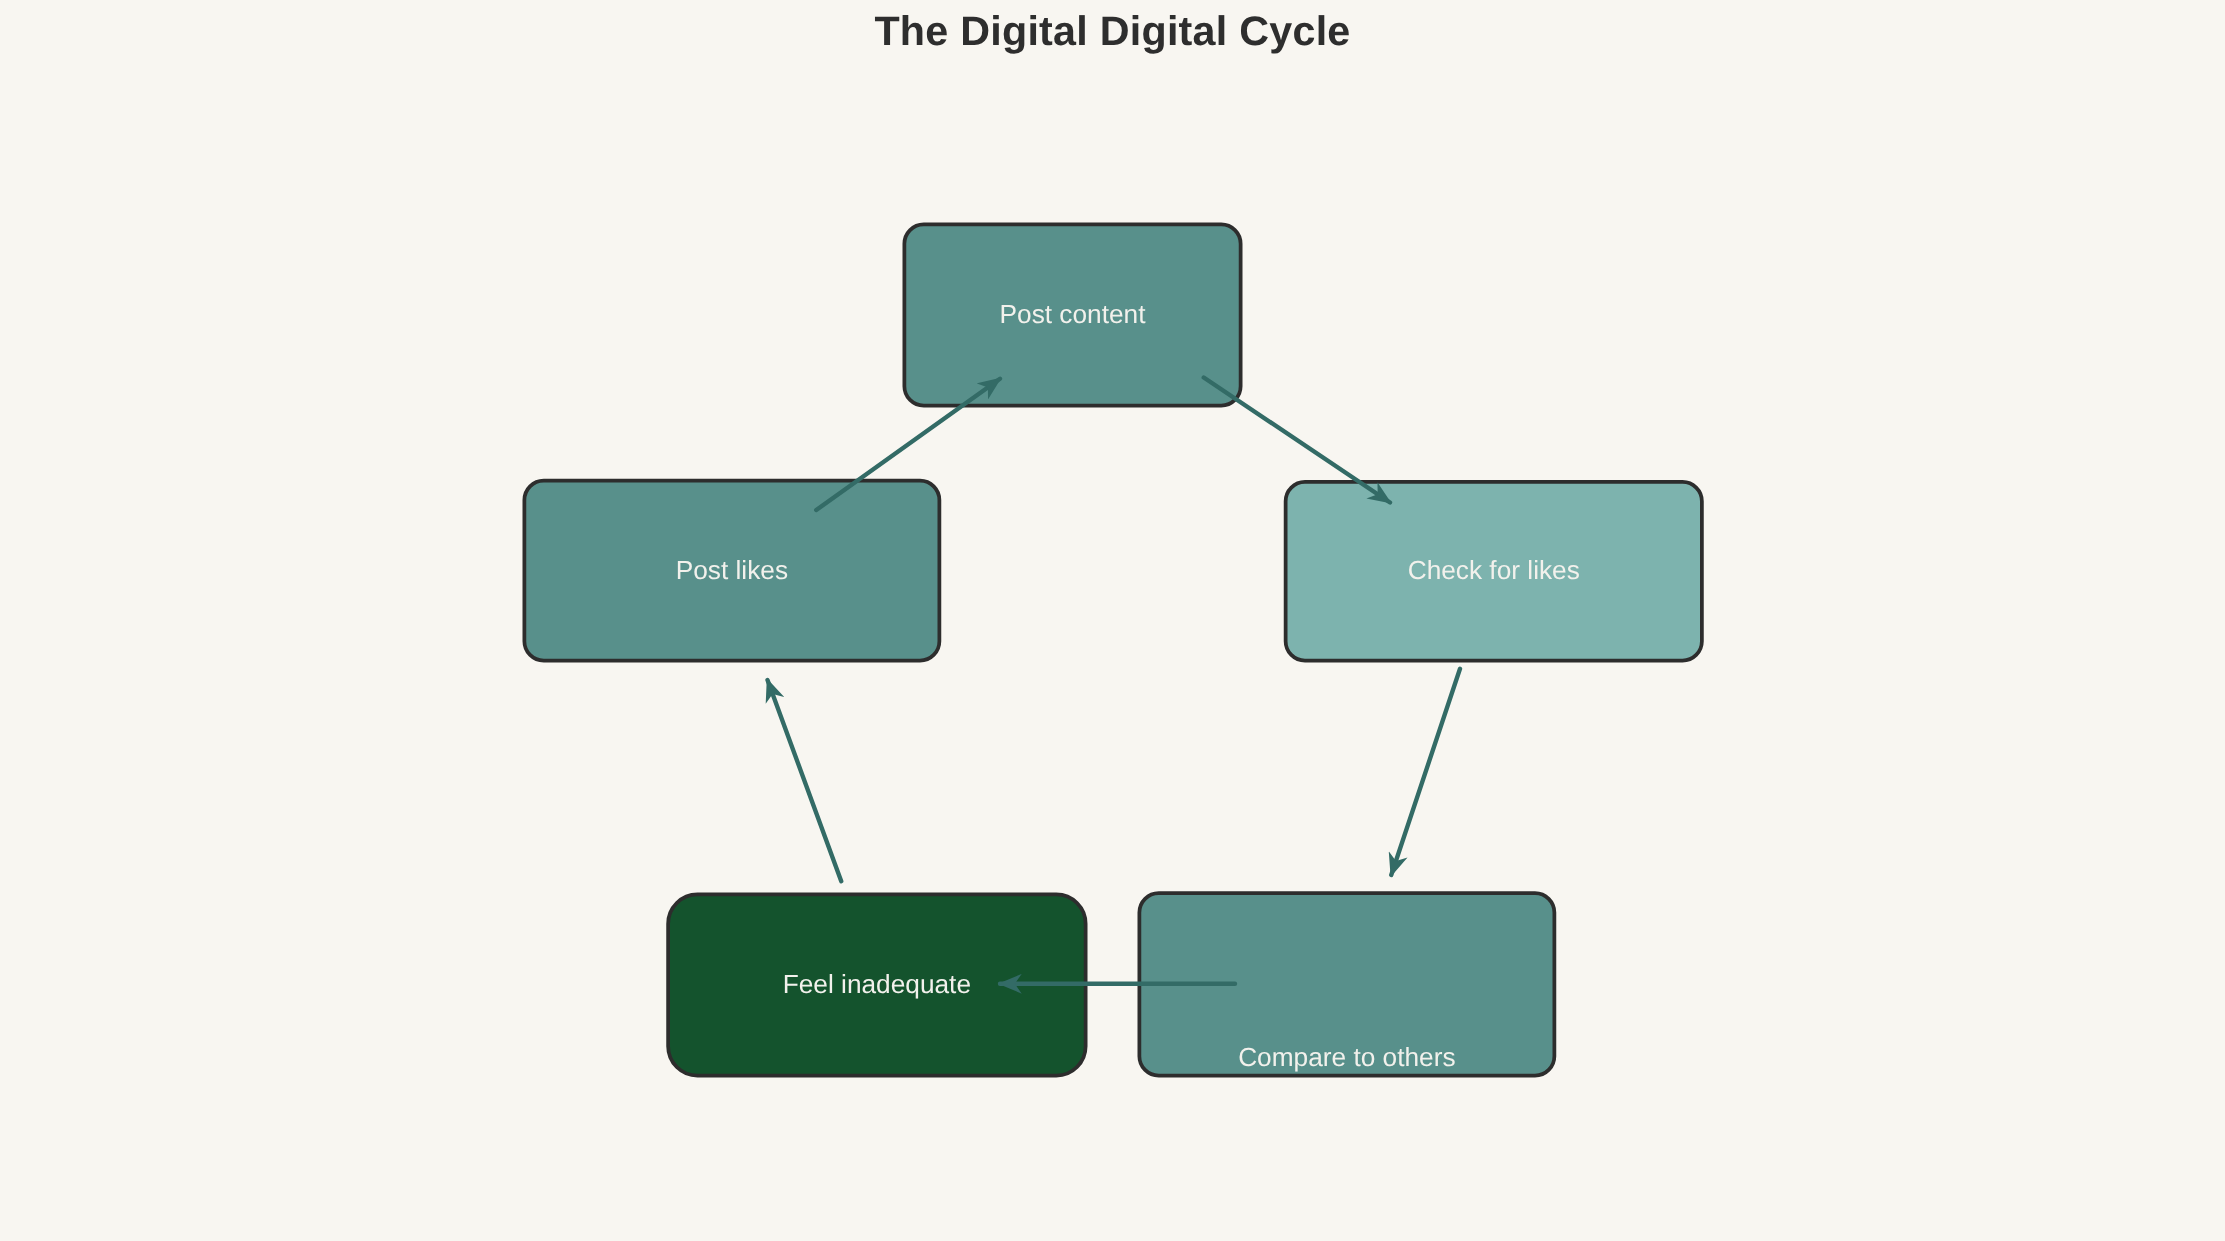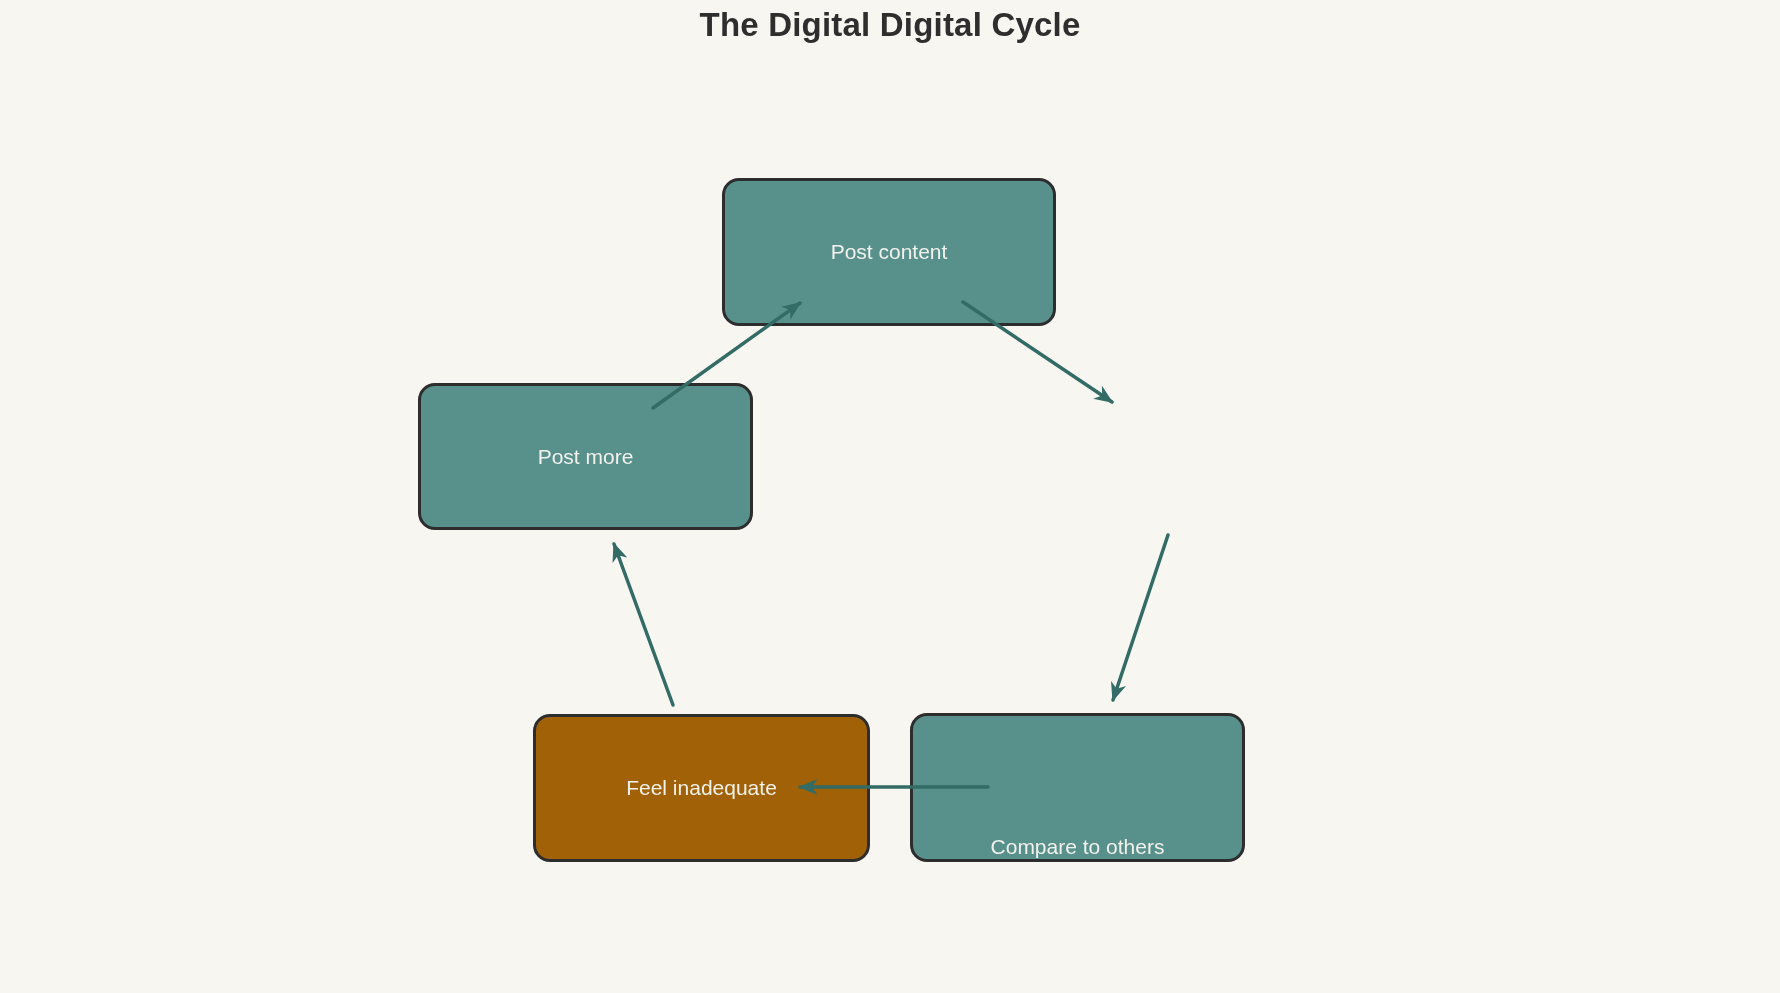--- a/index.html
+++ b/index.html
@@ -31,21 +31,21 @@
     box-sizing: border-box;
     border: 3px solid #2d2d2d;
     border-radius: 17px;
     display: flex;
     align-items: center;
     justify-content: center;
     color: #f2f1ec;
     font-size: 21px;
     z-index: 1;
   }
-  #node-post-content    { left: 722px;  top: 178px; width: 334px; height: 148px; }
+  #node-post-content    { left: 722px;  top: 178px; width: 272px; height: 148px; }
   #node-post-more       { left: 418px;  top: 383px; width: 335px; height: 147px; }
   #node-check-for-likes { left: 1027px; top: 384px; width: 336px; height: 146px; }
   #node-feel-inadequate { left: 533px;  top: 714px; width: 337px; height: 148px; }
   #node-compare-others  { left: 910px;  top: 713px; width: 335px; height: 149px; }
   .annotation {
     position: absolute;
     left: 691px;
     top: 534px;
     width: 400px;
     text-align: center;
@@ -67,31 +67,34 @@
 <body>
 
 <div class="canvas">
 
   <div class="diagram-title">The Digital Digital Cycle</div>
 
   <div class="node" id="node-post-content" style="background: rgb(88, 144, 139);">
     <span>Post content</span>
   </div>
 
+  <div class="node" id="node-check-for-likes" style="background: rgb(125, 179, 174);">
+    <span>Check for likes</span>
+  </div>
 
   <div class="node" id="node-compare-others" style="background: rgb(88, 144, 139); align-items: flex-end;">
     <span>Compare to others</span>
   </div>
 
-  <div class="node" id="node-feel-inadequate" style="background: #a16207;">
+  <div class="node" id="node-feel-inadequate" style="background: #14532d; border-radius: 25px;">
     <span>Feel inadequate</span>
   </div>
 
   <div class="node" id="node-post-more" style="background: rgb(88, 144, 139);">
-    <span>Post more</span>
+    <span>Post likes</span>
   </div>
 
 
   <svg class="arrows" width="1780" height="993" viewBox="0 0 1780 993">
     <defs>
       <marker id="arrowhead" viewBox="0 0 12 10" markerWidth="19" markerHeight="16" refX="11" refY="5" orient="auto" markerUnits="userSpaceOnUse">
         <path d="M0,0 L12,5 L0,10 L3.5,5 Z" fill="#336b66"></path>
       </marker>
     </defs>
 

